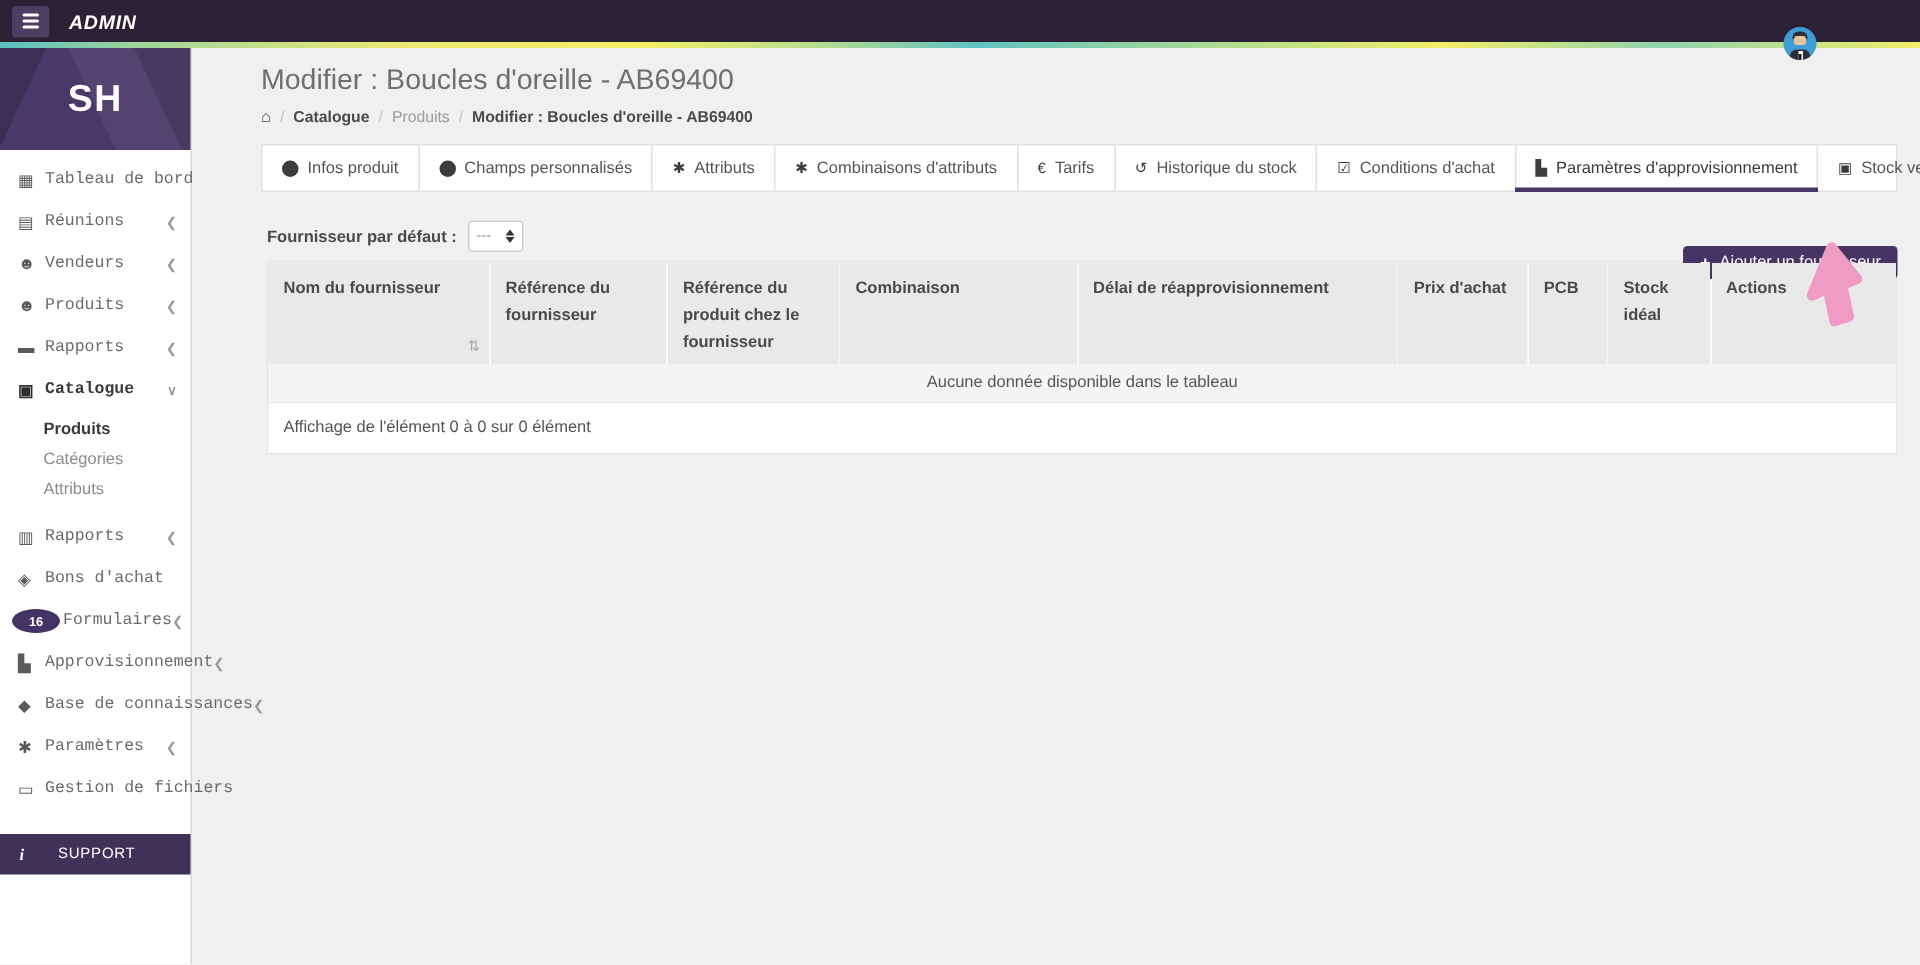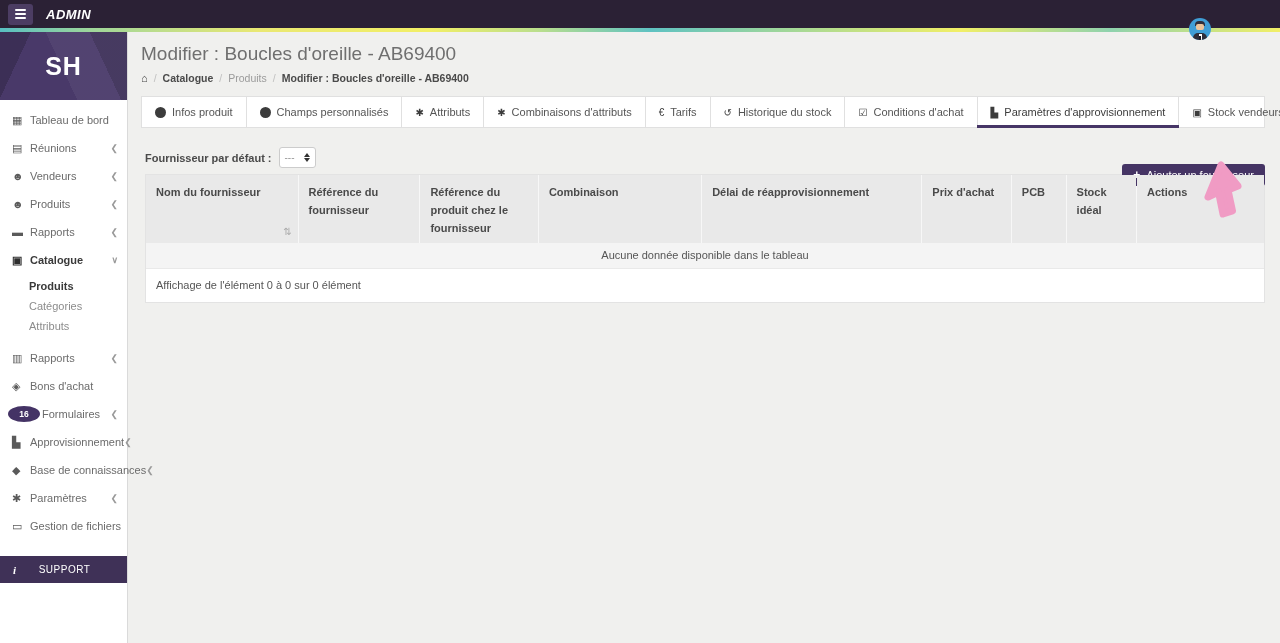--- a/index.html
+++ b/index.html
@@ -46,40 +46,40 @@
   .side-logo:before { content:""; position:absolute; inset:0;
     background:
       linear-gradient(115deg, rgba(0,0,0,.18) 0 28px, transparent 28px 100%),
       linear-gradient(245deg, rgba(0,0,0,.14) 0 34px, transparent 34px 100%),
       linear-gradient(65deg, transparent 0 70px, rgba(255,255,255,.05) 70px 100%); }
   .side-logo span { position:relative; color:#fff; font-size:25px; font-weight:bold; letter-spacing:1px; }
   .menu { padding-top:6px; }
   .menu-item { height:28px; display:flex; align-items:center;
     padding:0 9px 0 12px; font-size:11px; color:#6b6b6b; cursor:pointer; }
   .menu-item .mi-icon { width:18px; font-size:11px; color:#5a5a5a; flex:none; }
-  .menu-item .mi-label { white-space:nowrap; }
+  .menu-item .mi-label { white-space:nowrap;font-family:Liberation Mono, monospace; }
   .menu-item .chev { margin-left:auto; color:#9a9a9a; font-size:9px; }
   .menu-item.active-parent { color:#3a3a3a; font-weight:bold; }
   .menu-item.active-parent .mi-icon { color:#2e2e2e; }
   .badge-count { width:32px; height:16px; border-radius:50%; background:#443365; color:#fff;
     font-size:8.5px; font-weight:bold; display:inline-flex; align-items:center;
     justify-content:center; margin-right:2px; flex:none; }
   .menu-item.has-badge { padding-left:8px; }
   .submenu { padding:2px 0 8px; }
   .submenu-item { padding:4px 0 4px 29px; font-size:11px; color:#8c8c8c; cursor:pointer; }
   .submenu-item.active { color:#3a3a3a; font-weight:bold; }
   .support-btn { position:absolute; top:524px; left:0; right:0; height:27px;
     background:#3f3157; color:#fff; display:flex; align-items:center; cursor:pointer; }
   .support-btn .sp-icon { margin-left:13px; font-family:"Liberation Serif", serif;
     font-style:italic; font-weight:bold; font-size:11px; }
   .support-btn .sp-label { flex:1; text-align:center; font-size:10px; font-weight:normal;
     letter-spacing:.5px; margin-right:14px; }
 
   
-  .main { position:absolute; left:128px; top:32px; right:0; bottom:0; }
+  .main { position:absolute; left:128px; top:32px; right:0; bottom:0;padding-left:33px; }
   .page-head { padding:11px 15px 0 13px; }
   .page-title { font-size:19px; color:#6f6f6f; font-weight:400; }
   .breadcrumb { margin-top:7px; font-size:10.5px; color:#999;
     display:flex; align-items:center; gap:6px; }
   .breadcrumb .home { color:#4a4a4a; font-size:11px; cursor:pointer; }
   .breadcrumb .sep { color:#c0c0c0; }
   .crumb { cursor:pointer; }
   .crumb.strong { color:#4a4a4a; font-weight:bold; }
   .crumb.muted { color:#9b9b9b; }
 

